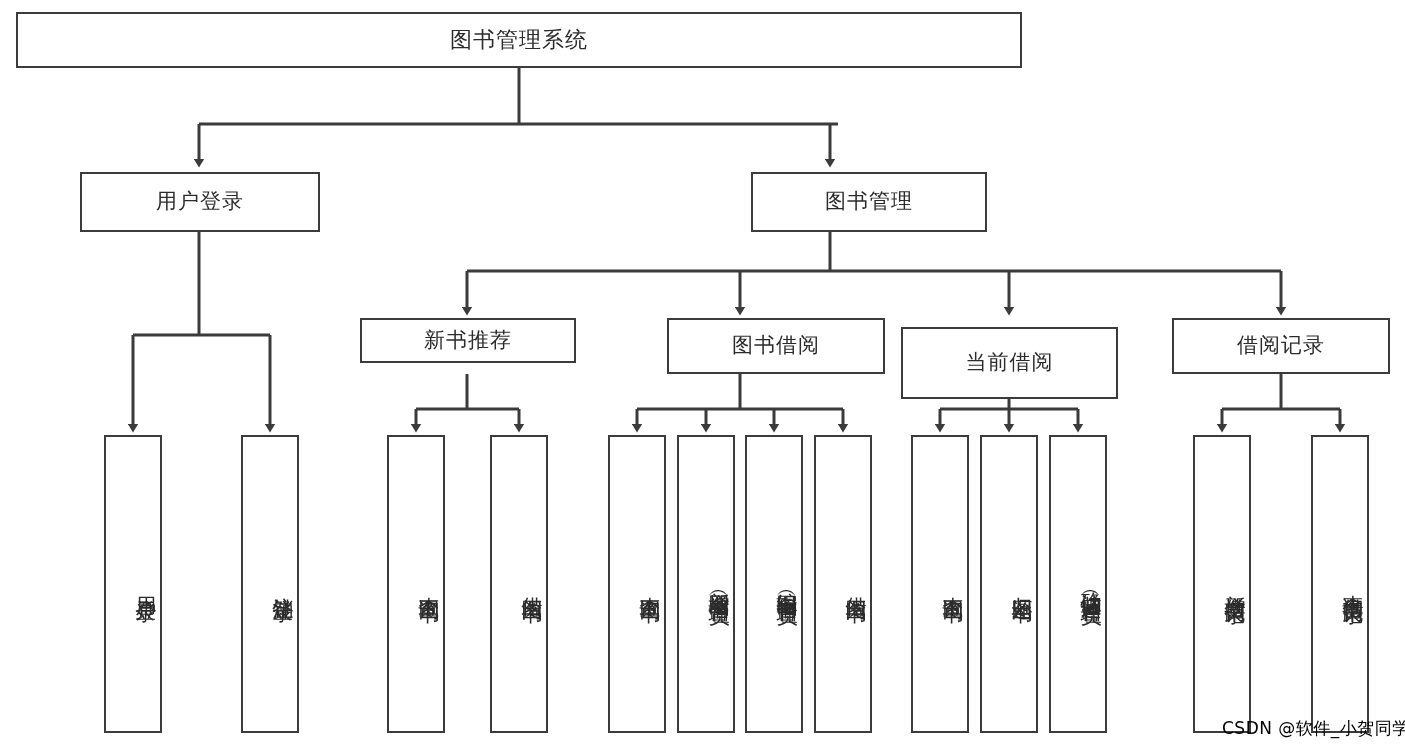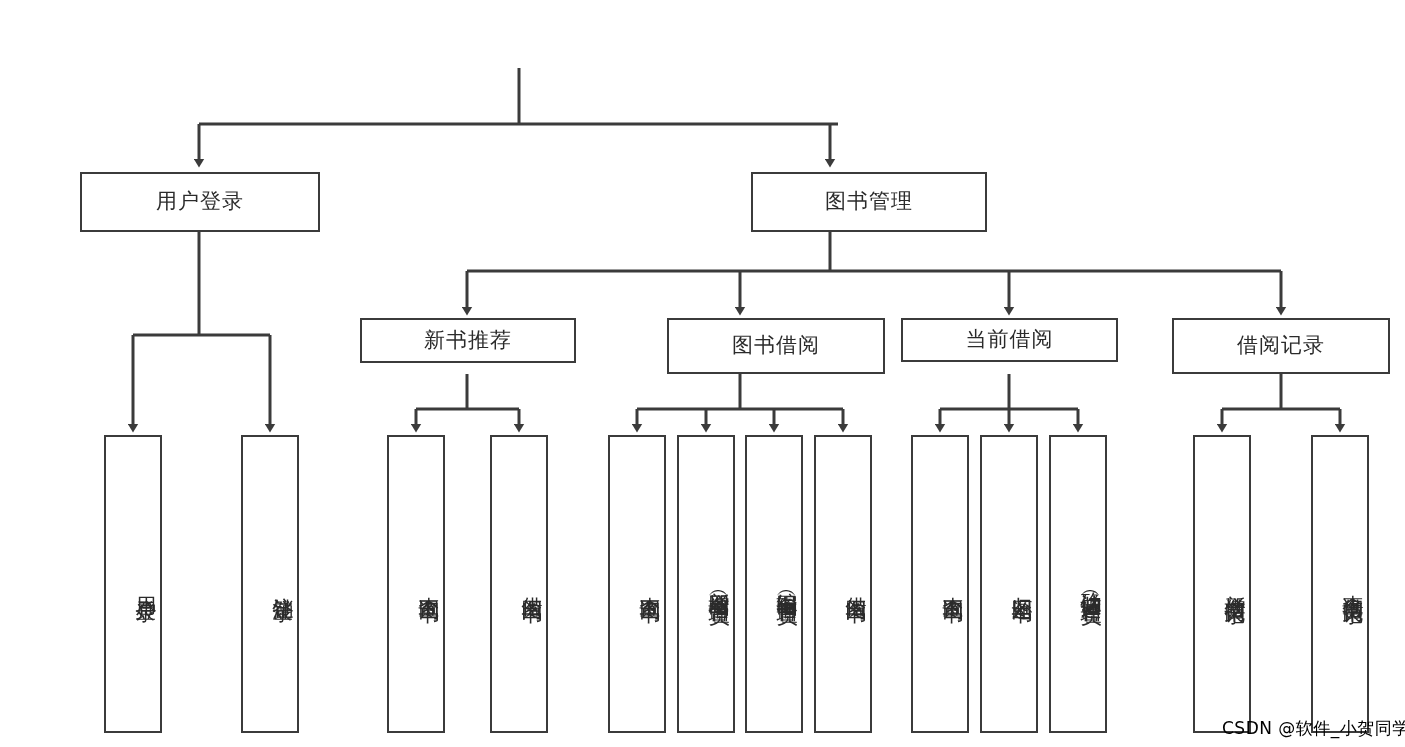--- a/index.html
+++ b/index.html
@@ -115,35 +115,38 @@
       <path d="M1009,409 L1009,425" marker-end="url(#arrow)"></path>
       <path d="M1078,409 L1078,425" marker-end="url(#arrow)"></path>
 
       <path d="M1281,374 L1281,409"></path>
       <path d="M1222,409 L1340,409"></path>
       <path d="M1222,409 L1222,425" marker-end="url(#arrow)"></path>
       <path d="M1340,409 L1340,425" marker-end="url(#arrow)"></path>
     </g>
   </svg>
 
+  <div class="node h root" style="left:16px; top:12px; width:1006px; height:56px;">
+    <span>图书管理系统</span>
+  </div>
 
   <div class="node h" style="left:80px; top:172px; width:240px; height:60px;">
     <span>用户登录</span>
   </div>
   <div class="node h" style="left:712px; top:172px; width:236px; height:60px;margin-left:39px;">
     <span>图书管理</span>
   </div>
 
   <div class="node h" style="left:360px; top:318px; width:216px; height:45px;">
     <span>新书推荐</span>
   </div>
   <div class="node h" style="left:667px; top:318px; width:218px; height:56px;">
     <span>图书借阅</span>
   </div>
-  <div class="node h" style="left:901px; top:318px; width:217px; height:44px;text-align:right;">
+  <div class="node h" style="left:901px; top:327px; width:217px; height:72px;text-align:right;">
     <span>当前借阅</span>
   </div>
   <div class="node h" style="left:1172px; top:318px; width:218px; height:56px;">
     <span>借阅记录</span>
   </div>
 
   <div class="node v" style="left:104px; top:435px; width:58px; height:298px;">
     <span>用户登录</span>
   </div>
   <div class="node v" style="left:241px; top:435px; width:58px; height:298px;">

